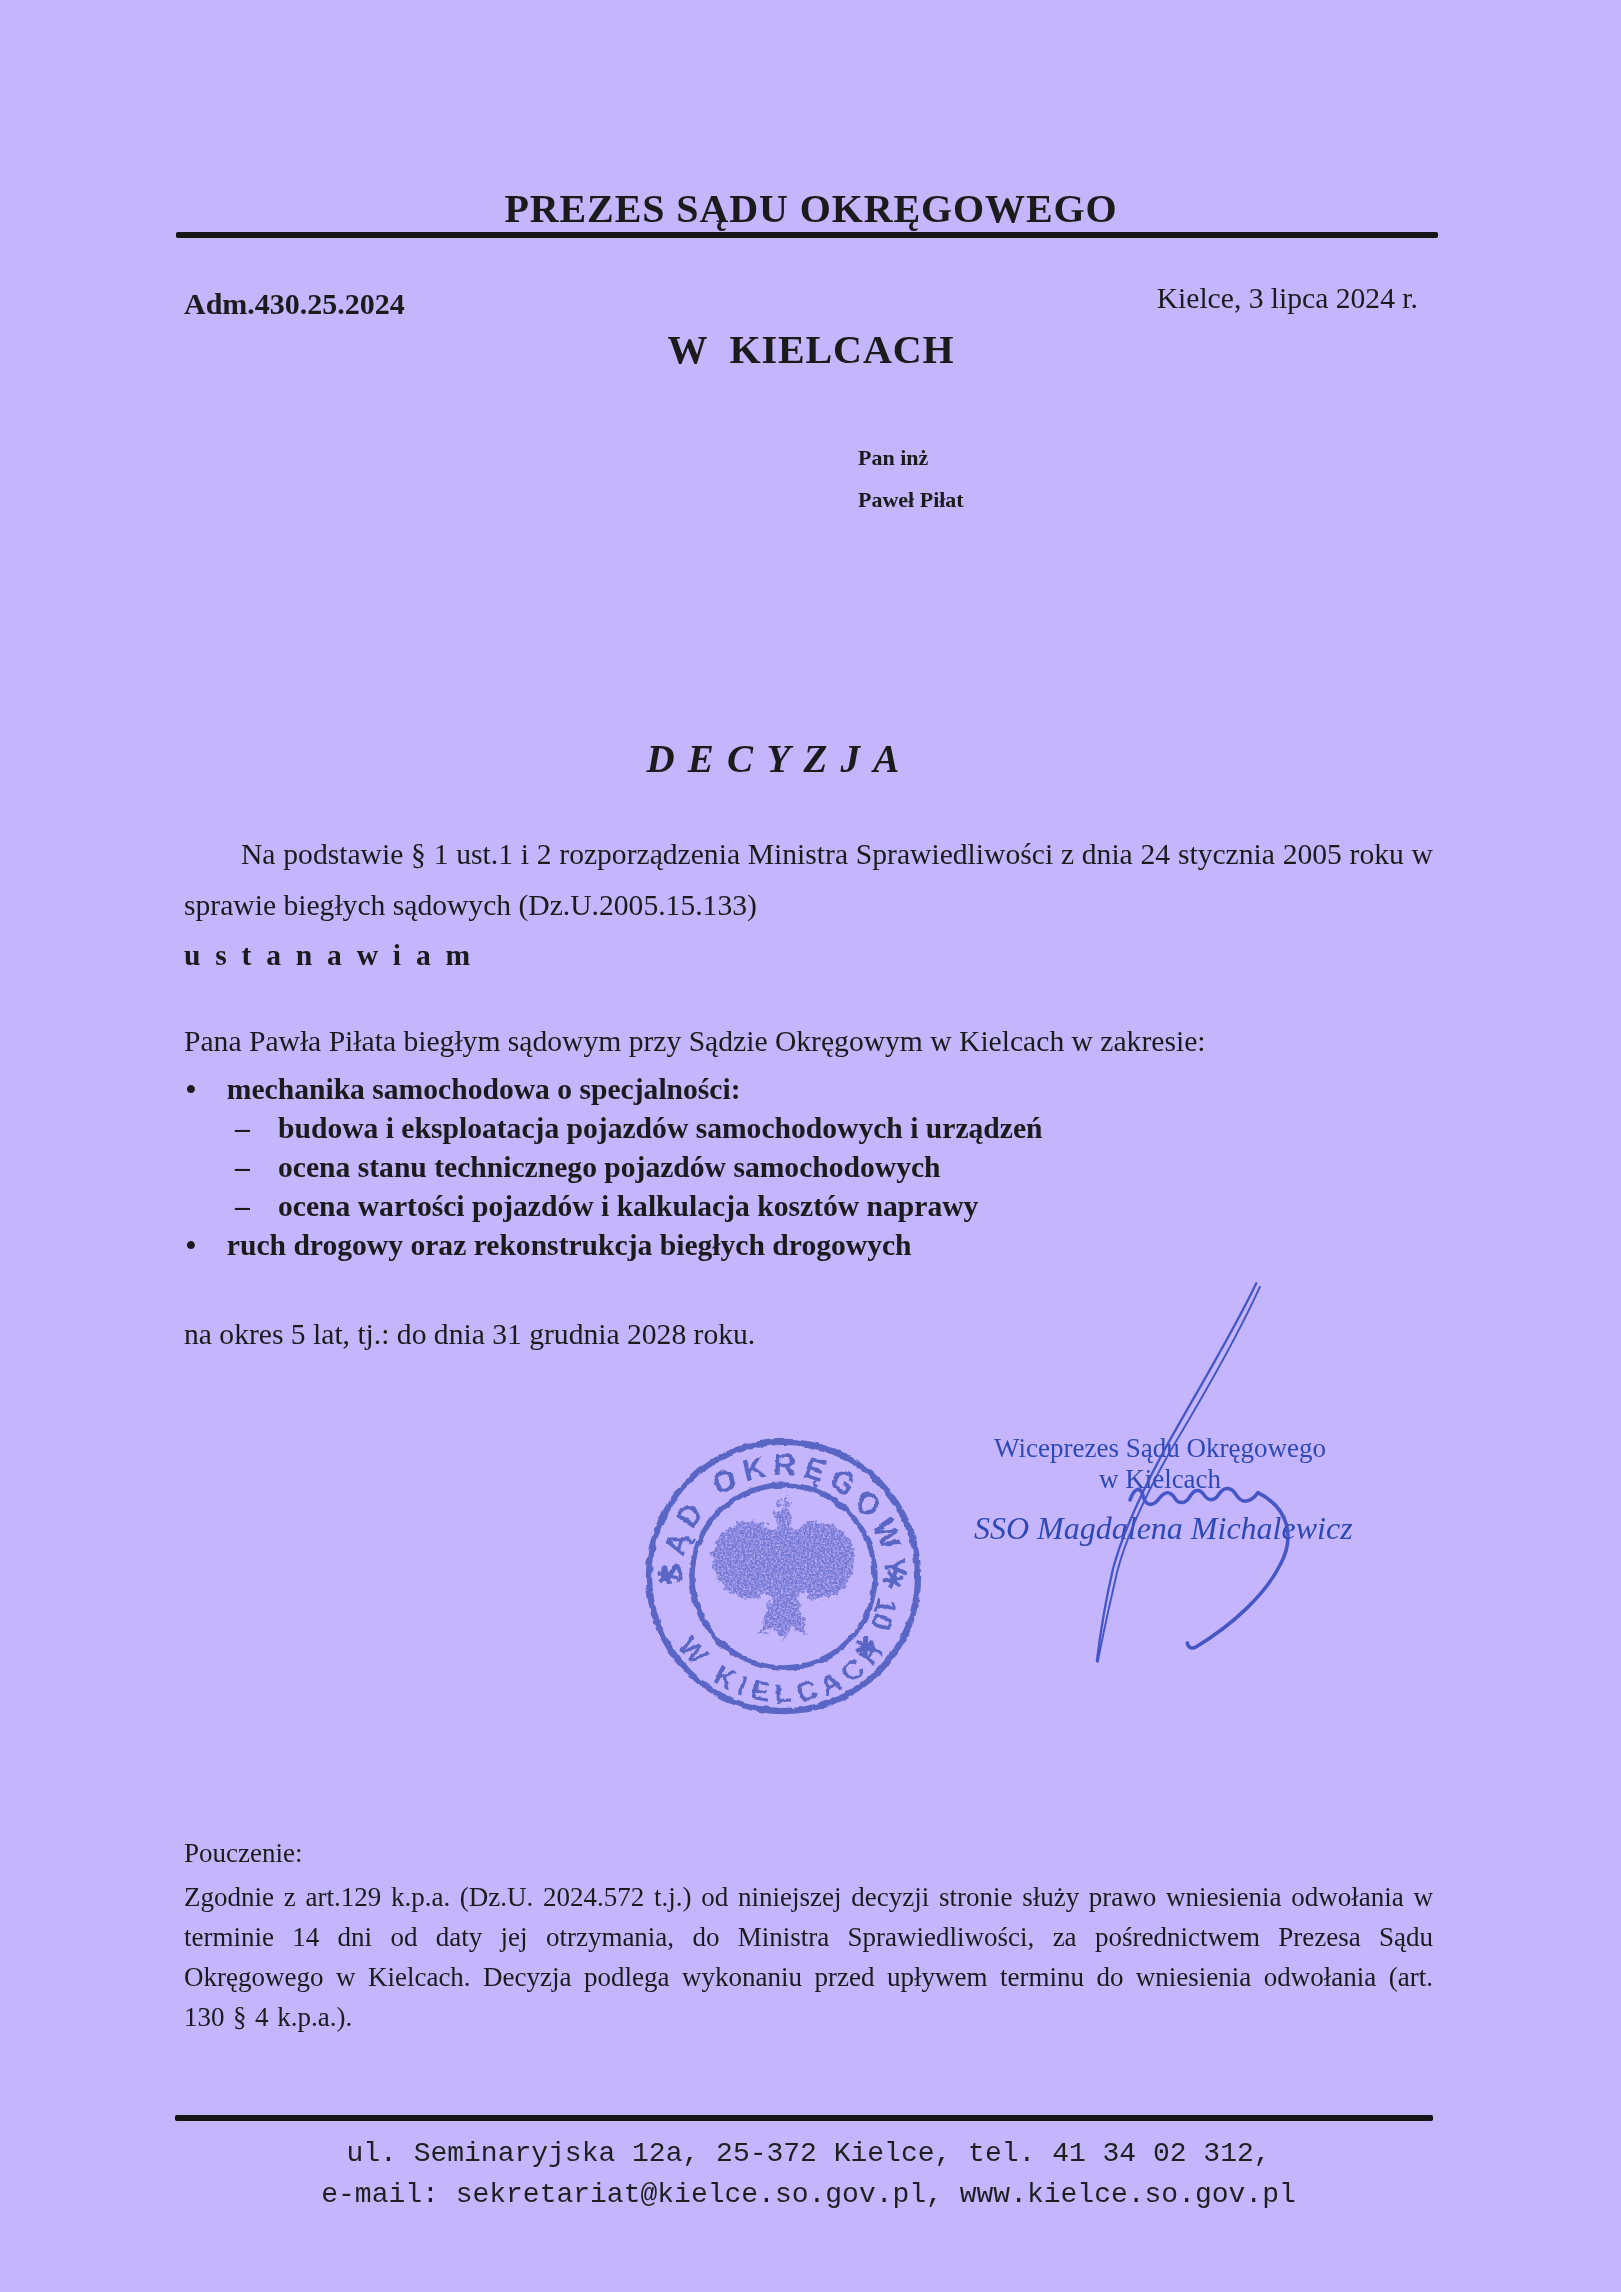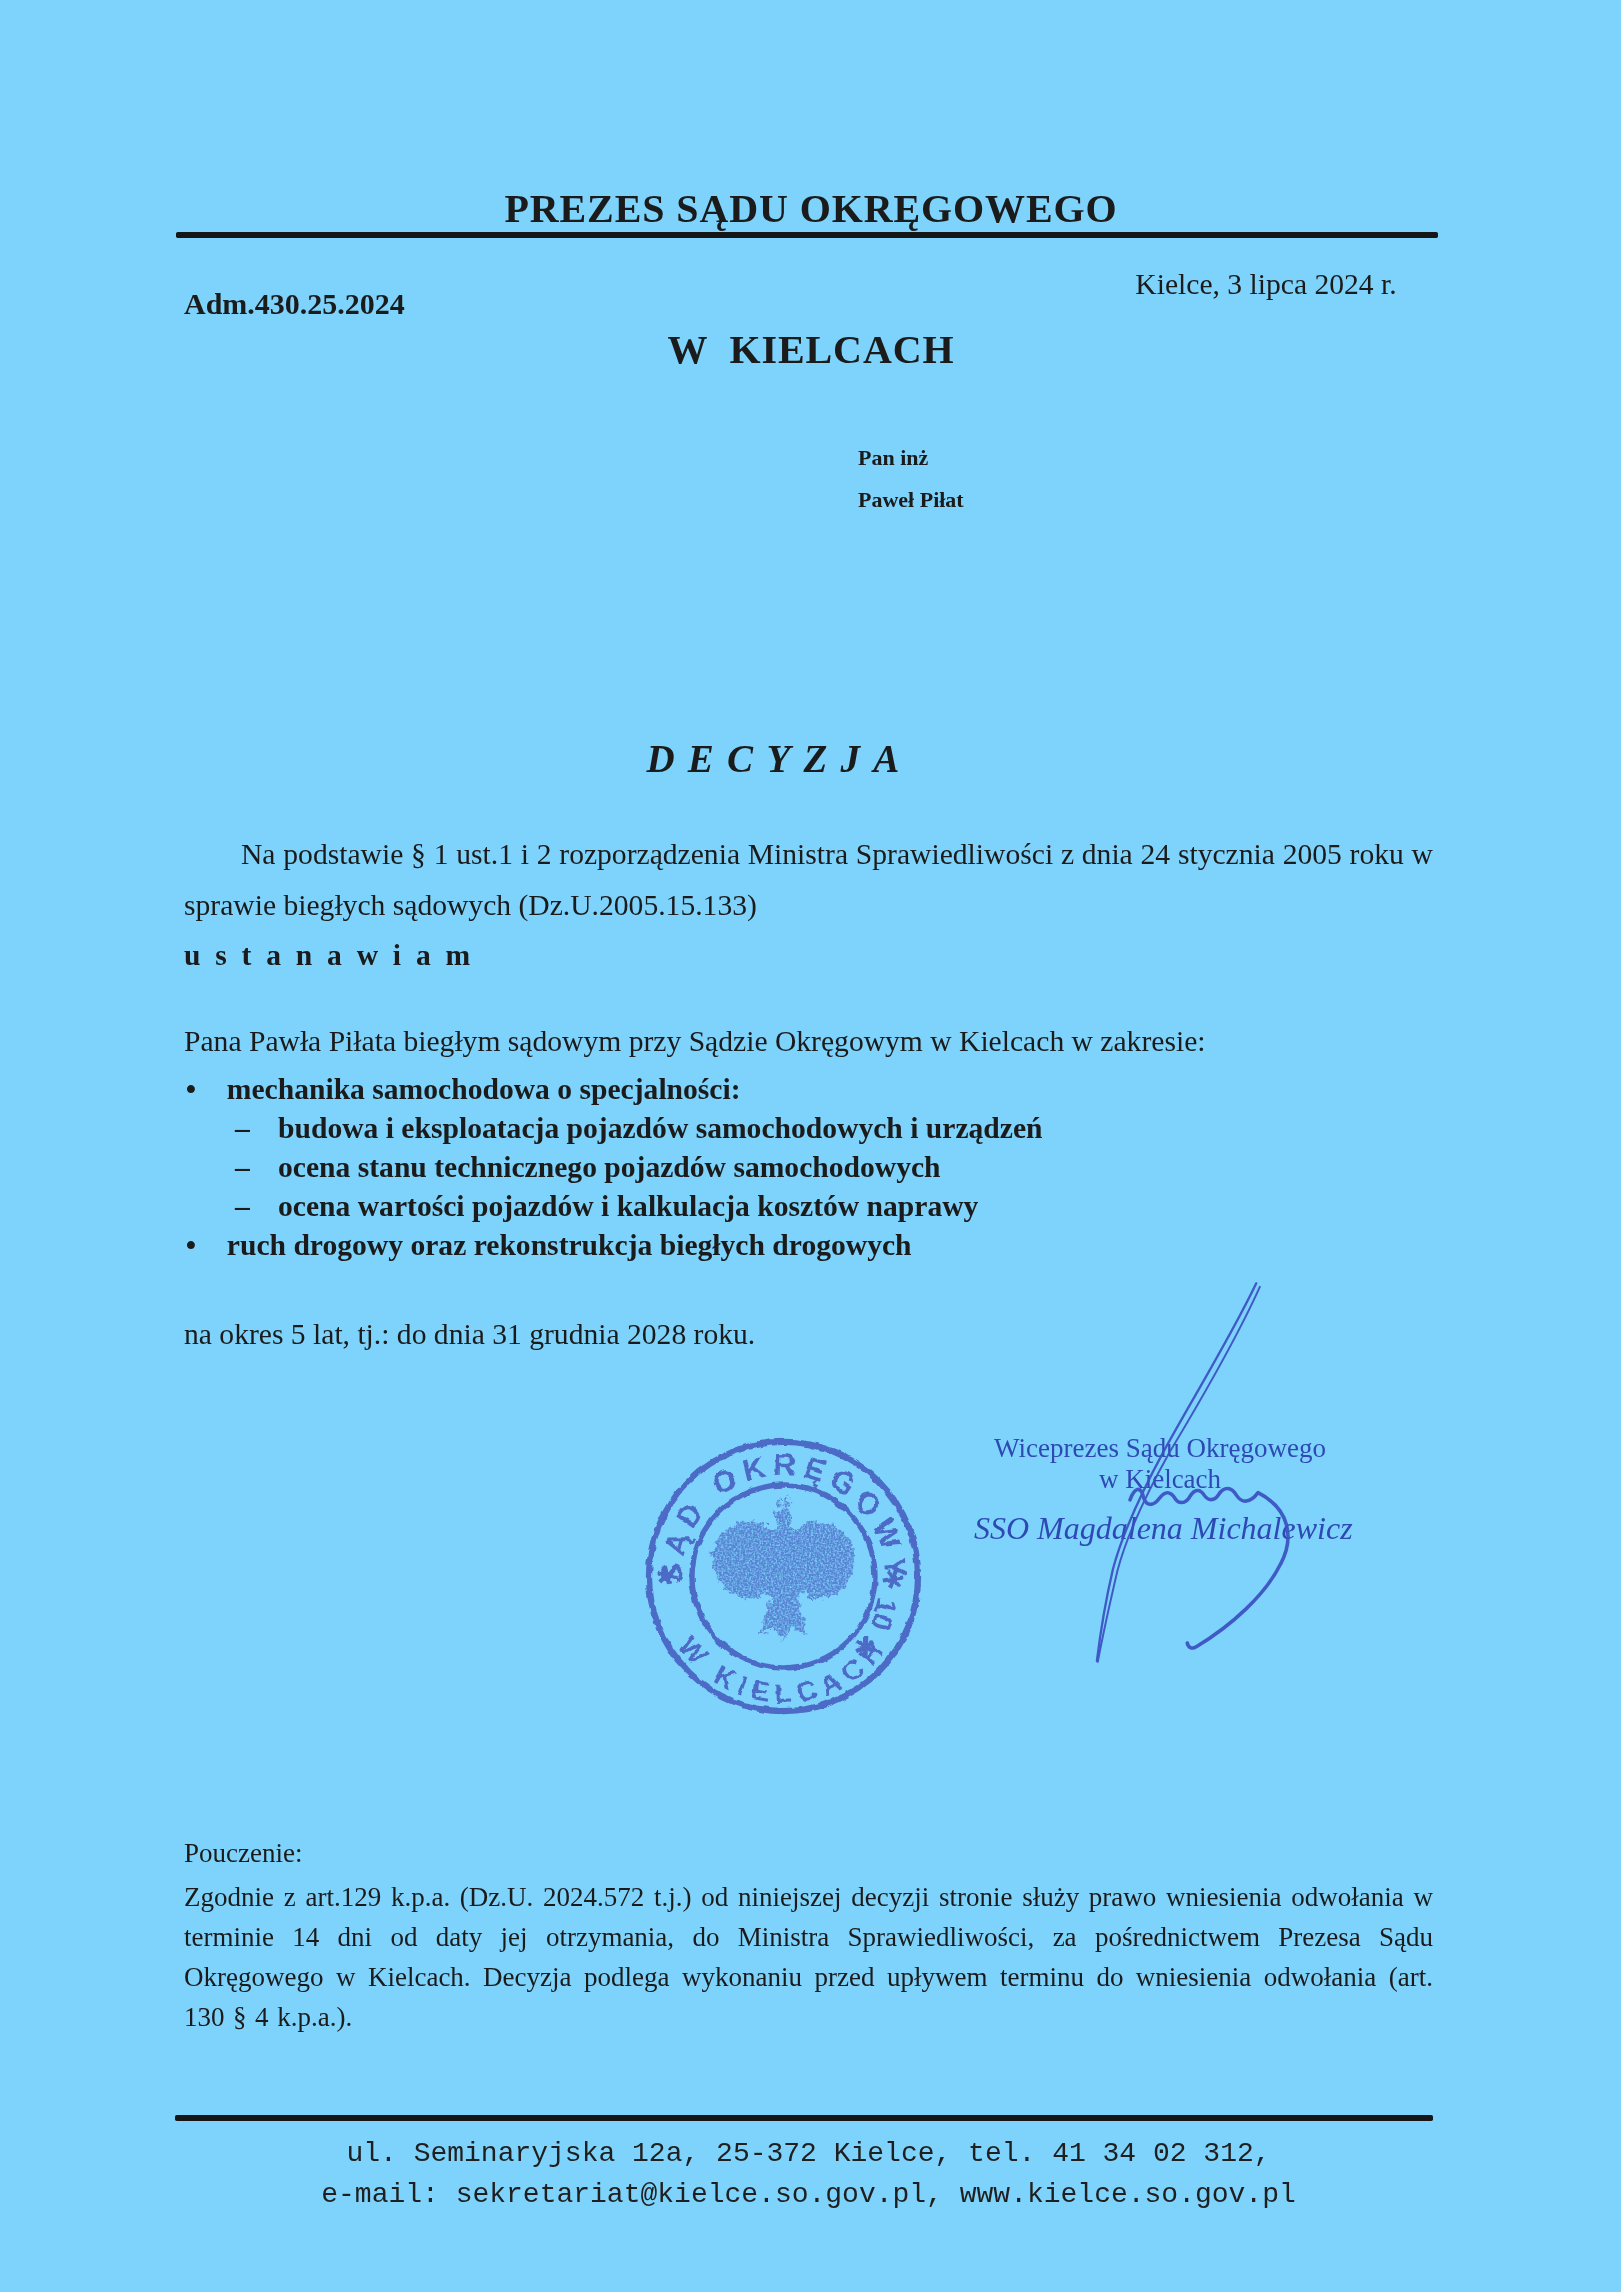--- a/index.html
+++ b/index.html
@@ -1,39 +1,39 @@
 <!DOCTYPE html>
 <html style="font-size:14.3px"><head>
 <meta charset="utf-8">
 <style>
   html,body{margin:0;padding:0;background:#e8e8e8;}
   .page{
     position:relative;
     width:1622px;height:2293px;
-    background:#7dd3fc;
+    background:#c4b5fd;
     font-family:"Liberation Serif", serif;
     color:#1b1b1b;
     overflow:hidden;
   }
   .abs{position:absolute;}
   
   .court-title{
     left:0;top:91px;width:1622px;
     text-align:center;
     font-weight:bold;font-size:40px;letter-spacing:0.9px;
     line-height:47px;
     white-space:pre;
   }
   .rule{
     background:#161616;height:6.3px;border-radius:1.8px;
   }
   .rule-top{left:176px;top:232px;width:1262px;}
   .rule-bottom{left:175px;top:2115px;width:1258px;}
   .case-number{left:184px;top:287px;font-size:30px;font-weight:bold;}
-  .place-date{left:1114px;top:268px;width:304px;font-size:29.6px;text-align:center;}
+  .place-date{left:1114px;top:282px;width:304px;font-size:29.6px;text-align:right;}
   
   .addressee{left:858px;top:437px;font-size:22px;font-weight:bold;line-height:42px;}
   
   .decision-heading{
     left:184px;top:736px;width:1191px;text-align:center;
     font-size:39px;font-weight:bold;font-style:italic;letter-spacing:0.34em;
   }
   .legal-basis{
     left:184px;top:829px;width:1249px;
     font-size:29.6px;line-height:51px;

